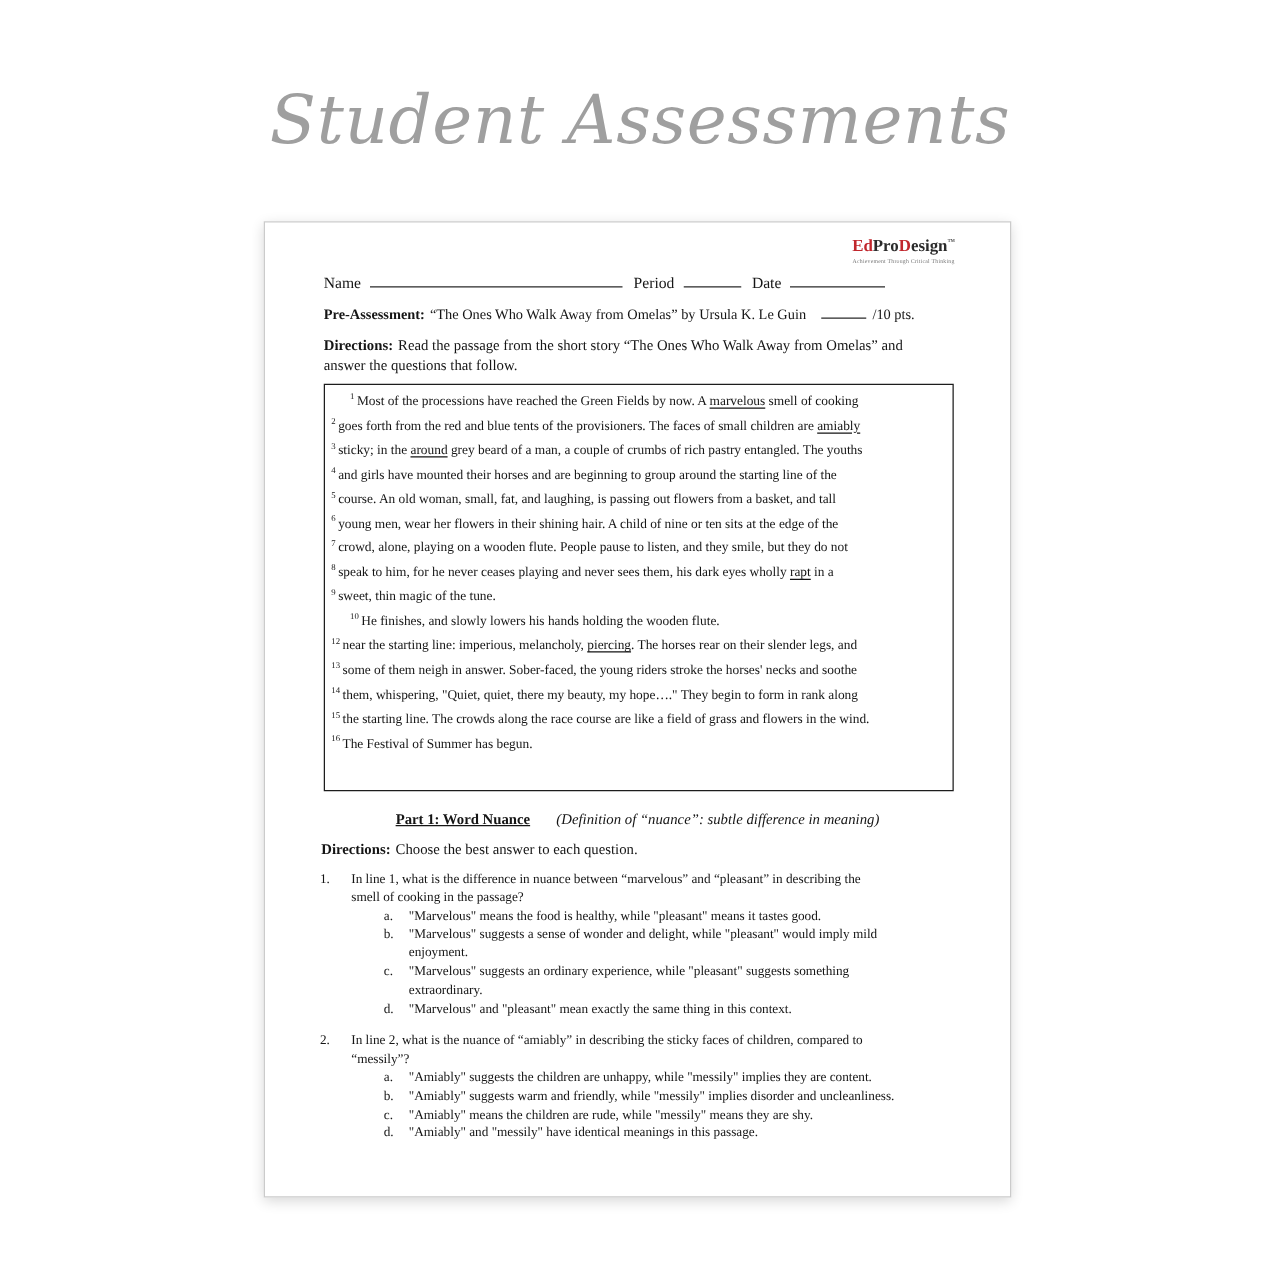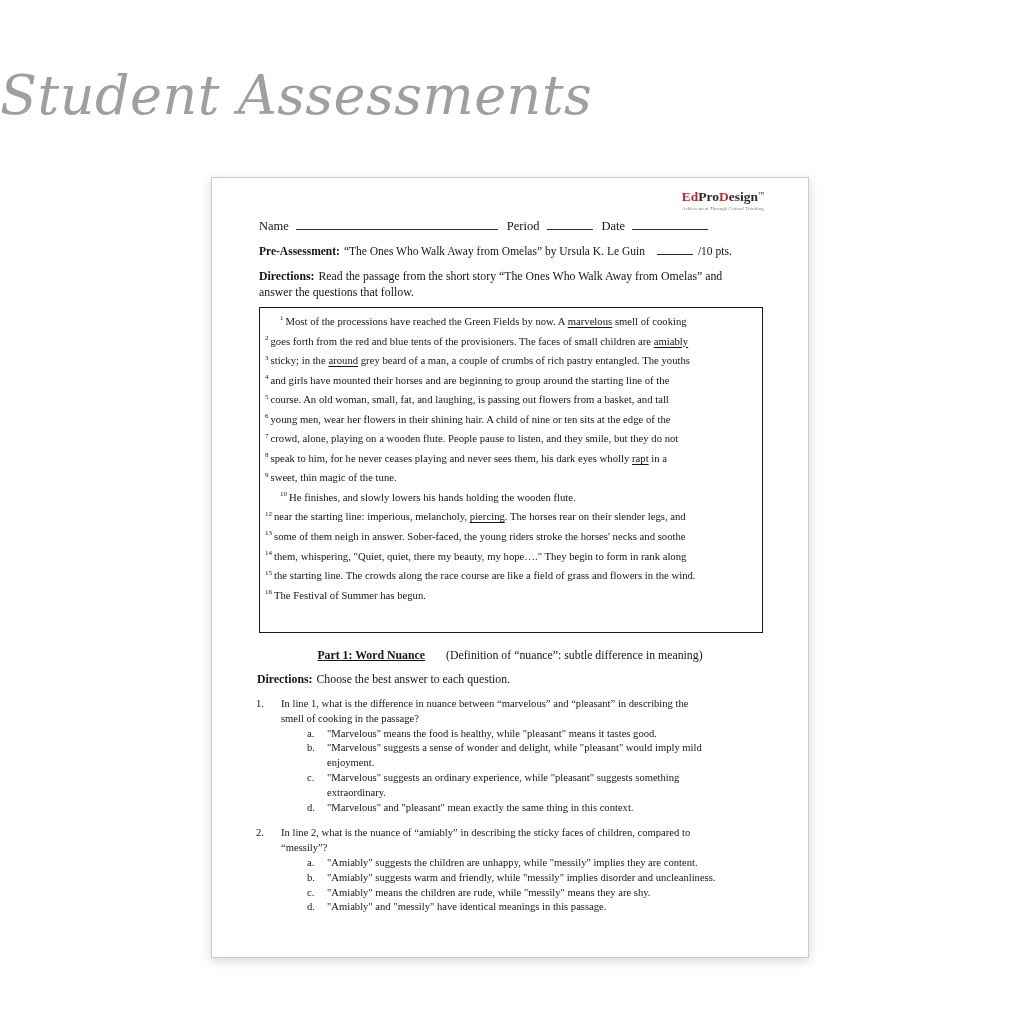--- a/index.html
+++ b/index.html
@@ -1,19 +1,19 @@
 <!DOCTYPE html>
 <html><head>
 <meta charset="utf-8">
 <style>
   * { margin:0; padding:0; box-sizing:border-box; }
   html,body { width:1024px; height:1024px; background:#ffffff; overflow:hidden; }
   body { font-family:"Liberation Serif", serif; color:#151515; position:relative; }
 
-  .big-title { position:absolute; top:64px; left:0; width:100%; 
+  .big-title { position:absolute; top:64px; left:0; width:100%; text-align:center;
     font-family:"DejaVu Serif", serif; font-style:italic; font-size:54px;
     color:#9f9f9f; letter-spacing:0.5px; }
 
   .page { position:absolute; left:211px; top:177px; width:598px; height:781px;
     background:#ffffff; border:1px solid #cbcbcb;
     box-shadow:0 3px 10px rgba(0,0,0,0.16); }
 
   .logo { position:absolute; top:12px; right:44px; text-align:center; }
   .logo-word { font-weight:bold; font-size:13.5px; line-height:1; white-space:nowrap; }
   .logo-word sup { font-size:6px; color:#555; }
@@ -37,21 +37,21 @@
 
   .passage-box { position:absolute; left:47px; top:129px; width:504px; height:326px;
     border:1.5px solid #1c1c1c; padding:4px 4px 0 5px; background:#fff; }
   .p-line { font-size:10.7px; line-height:19.55px; white-space:nowrap; }
   .p-indent { padding-left:15px; }
   .p-line sup { font-size:7px; line-height:0; margin-right:2px; }
   .u { text-decoration:underline; text-underline-offset:1.5px; }
 
   .part1 { position:absolute; left:0; top:470px; width:100%; text-align:center; font-size:11.8px; white-space:nowrap; }
   .part1-head { font-weight:bold; text-decoration:underline; }
-  .part1-def { margin-left:21px; }
+  .part1-def { margin-left:21px;font-style:italic; }
 
   .dir-questions { position:absolute; left:45px; top:494px; font-size:11.8px; }
   .dir-questions .bold { margin-right:4px; }
 
   .questions { position:absolute; left:44px; top:519px; font-size:10.6px; line-height:14.8px; }
   .question { display:flex; margin-bottom:11px; }
   .q-num { width:25px; flex:none; }
   .q-body { flex:1; }
   .stem-line, .opt-line { white-space:nowrap; }
   .option { display:flex; margin-left:26px; }

